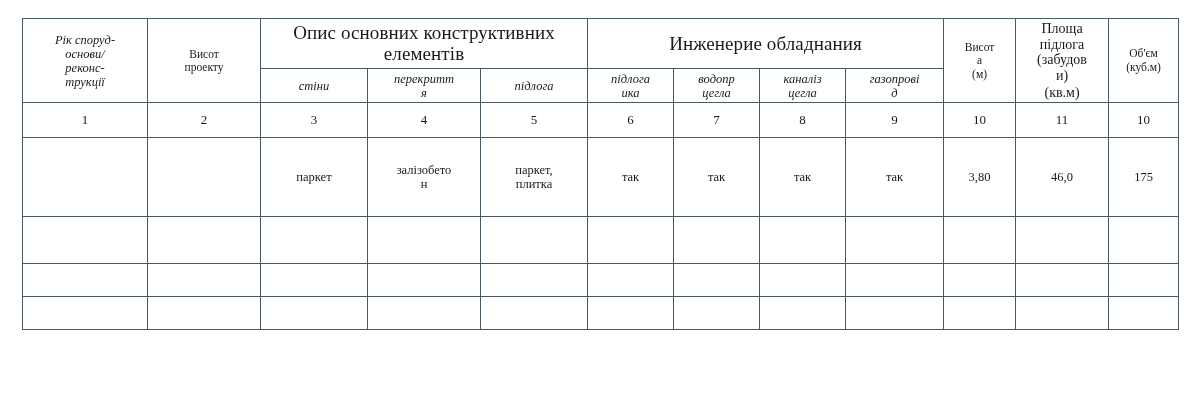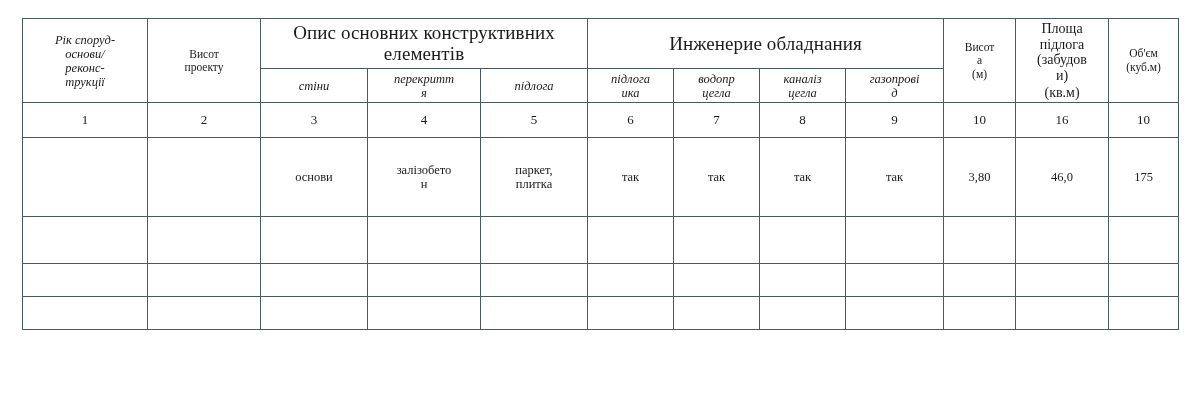--- a/index.html
+++ b/index.html
@@ -194,28 +194,28 @@
         <td>1</td>
         <td>2</td>
         <td>3</td>
         <td>4</td>
         <td>5</td>
         <td>6</td>
         <td>7</td>
         <td>8</td>
         <td>9</td>
         <td>10</td>
-        <td>16</td>
+        <td>11</td>
         <td>10</td>
       </tr>
 
       <tr class="datarow">
         <td></td>
         <td></td>
-        <td>основи</td>
+        <td>паркет</td>
         <td>
           <span class="cell-stack">
             <span>залізобето</span>
             <span>н</span>
           </span>
         </td>
         <td>
           <span class="cell-stack">
             <span>паркет,</span>
             <span>плитка</span>

